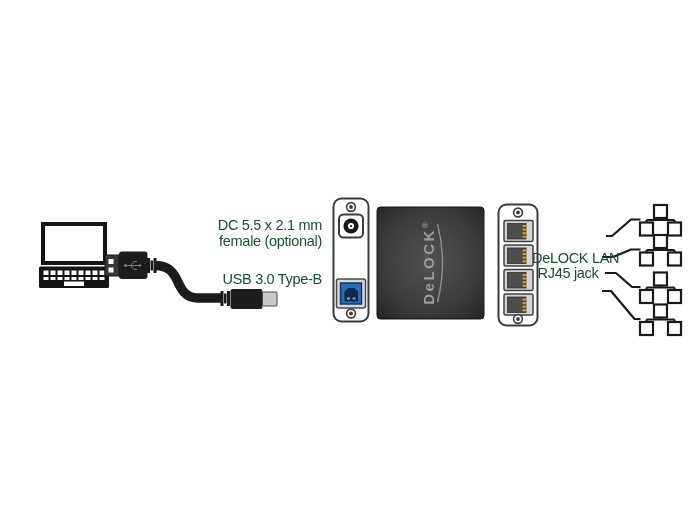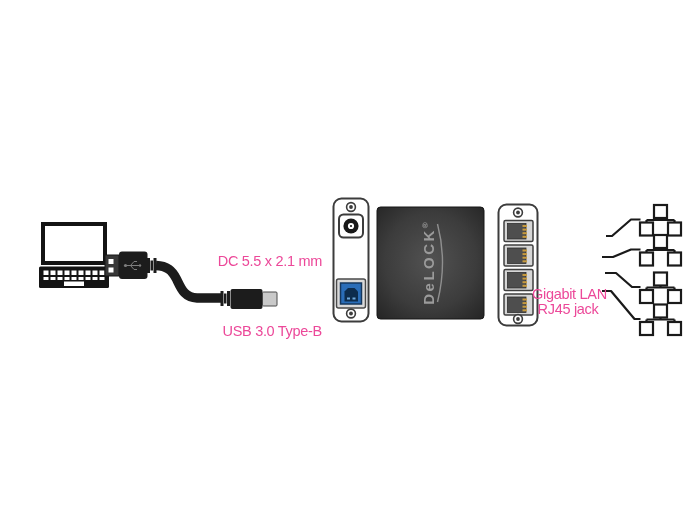--- a/index.html
+++ b/index.html
@@ -3,21 +3,21 @@
 <meta charset="utf-8">
 <style>
   html,body{margin:0;padding:0;background:#ffffff;}
   .stage{
     position:relative;width:700px;height:530px;background:#ffffff;overflow:hidden;
     font-family:"Liberation Sans", sans-serif;color:#1a1a1a;
   }
   .diagram-svg{position:absolute;left:0;top:0;}
   .label{
     position:absolute;font-size:14.5px;line-height:15.5px;letter-spacing:-0.3px;
-    color:#ec4899;white-space:nowrap;margin-top:36px;
+    color:#14532d;white-space:nowrap;
   }
   .label.right{text-align:right;}
   .label.center{text-align:center;}
   .logo{
     position:absolute;left:373px;top:255px;width:110px;height:17px;
     transform:rotate(-90deg);transform-origin:center;
     text-align:center;font-weight:bold;font-size:15px;letter-spacing:2.5px;
     color:#9b9b9b;white-space:nowrap;
   }
   .logo .reg{font-size:8px;vertical-align:super;letter-spacing:0;}
@@ -205,28 +205,29 @@
         <rect x="14" y="1" width="13" height="13"></rect>
         <path d="M20.5 14 v2 M6.5 16 h28 M6.5 16 v2.5 M34.5 16 v2.5" fill="none"></path>
         <rect x="0" y="18.5" width="13" height="13"></rect>
         <rect x="28" y="18.5" width="13" height="13"></rect>
       </g>
     </g>
   </svg>
 
   <div class="label right" style="left:180px;top:218px;width:142px;">
     <div>DC 5.5 x 2.1 mm</div>
-  </div>
-
-  <div class="label right" style="left:180px;top:288px;width:142px;">
+    <div>female (optional)</div>
+  </div>
+
+  <div class="label right" style="left:180px;top:272px;width:142px;">
     <div>USB 3.0 Type-B</div>
   </div>
 
   <div class="label center" style="left:532px;top:250.5px;width:72px;">
-    <div>Gigabit LAN</div>
+    <div>DeLOCK LAN</div>
     <div>RJ45 jack</div>
   </div>
 
   <div class="logo">
     <span>DeLOCK</span><span class="reg">®</span>
   </div>
 
 </div>
 
 </body></html>

